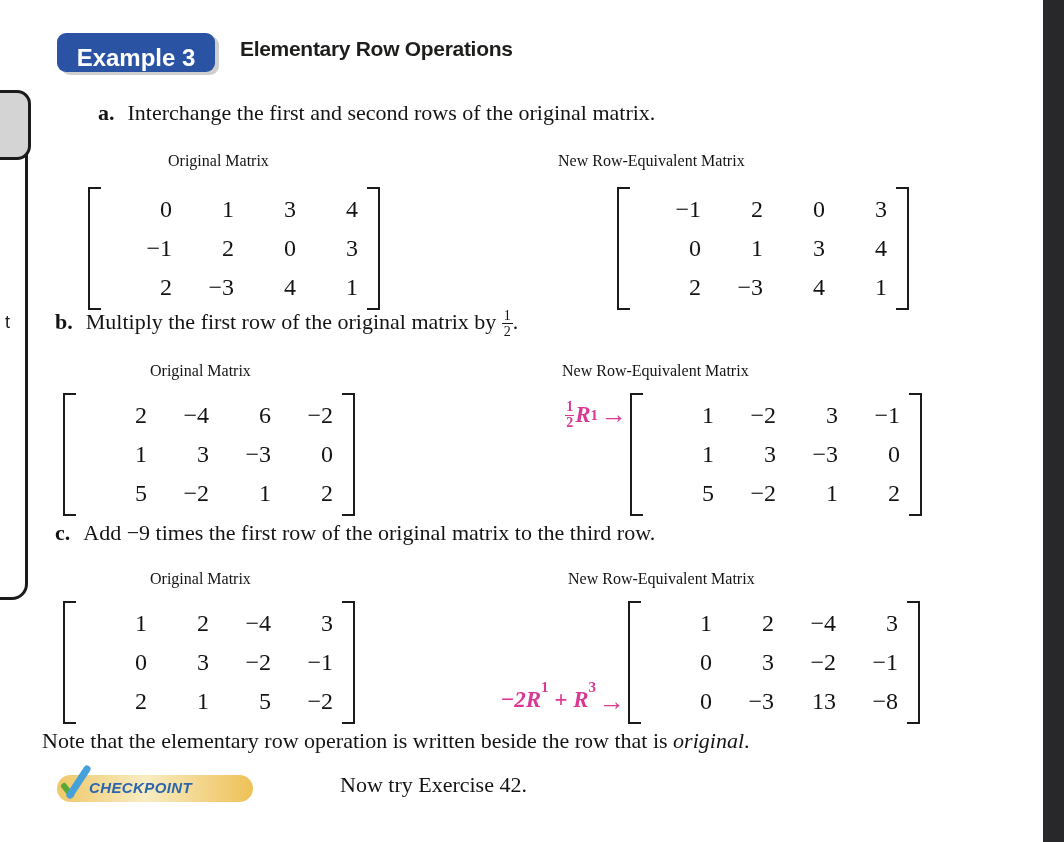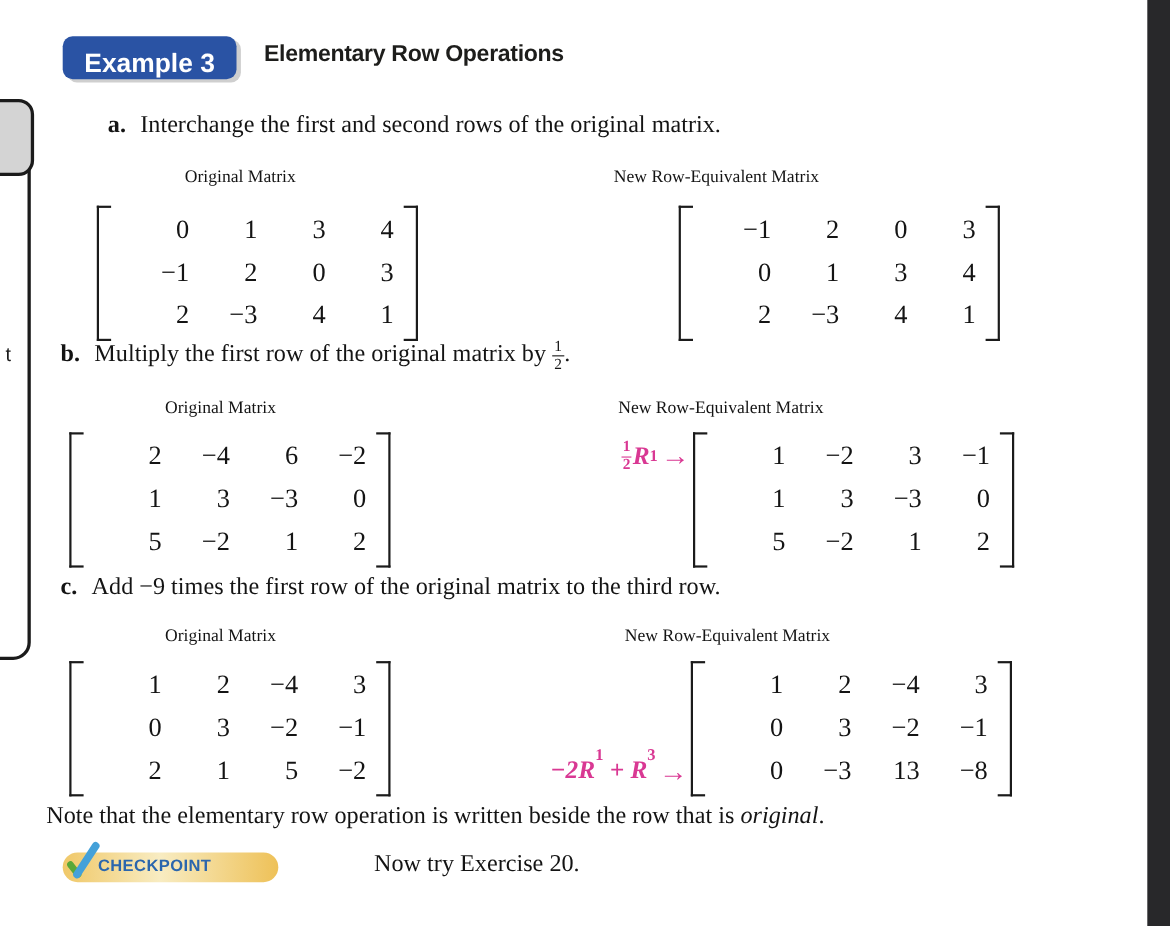--- a/index.html
+++ b/index.html
@@ -48,21 +48,21 @@
   .pfrac{display:inline-block;text-align:center;font-size:14px;line-height:1.05;font-weight:bold;font-style:normal;margin-right:1px;vertical-align:-2px;}
   .pfrac .num{display:block;border-bottom:1.6px solid currentColor;padding:0 1px;}
   
   .note{left:42px;top:728px;font-size:22px;white-space:nowrap;}
   .checkpoint{
     left:57px;top:775px;width:196px;height:27px;border-radius:14px;
     background:linear-gradient(90deg,#f0c868 0%,#f8ecc2 45%,#eec158 100%);
   }
   .checkpoint-label{
     position:absolute;left:32px;top:4px;
-    font-family:"Liberation Sans",sans-serif;font-weight:bold;
+    font-family:"Liberation Sans",sans-serif;font-weight:bold;font-style:italic;
     font-size:15px;letter-spacing:0.4px;color:var(--checkpoint-blue,#2b66ad);
   }
   .check-icon{position:absolute;left:2px;top:-11px;}
   .checkpoint-text{left:340px;top:772px;font-size:22px;white-space:nowrap;}
 </style>
 </head>
 <body>
 
 <div class="abs right-bar"></div>
 <div class="abs sidebar-box"></div>
@@ -223,13 +223,13 @@
   <span>Note that the elementary row operation is written beside the row that is </span><i>original</i><span>.</span>
 </div>
 
 <div class="abs checkpoint">
   <svg class="check-icon" width="32" height="36" viewBox="0 0 32 36">
     <path d="M5 22 L12 31" stroke="#5aa838" stroke-width="6" fill="none" stroke-linecap="round"></path>
     <path d="M11 31 L28 5" stroke="#44a1d9" stroke-width="7" fill="none" stroke-linecap="round"></path>
   </svg>
   <span class="checkpoint-label">CHECKPOINT</span>
 </div>
-<div class="abs checkpoint-text">Now try Exercise 20.</div>
+<div class="abs checkpoint-text">Now try Exercise 42.</div>
 
 </body></html>

